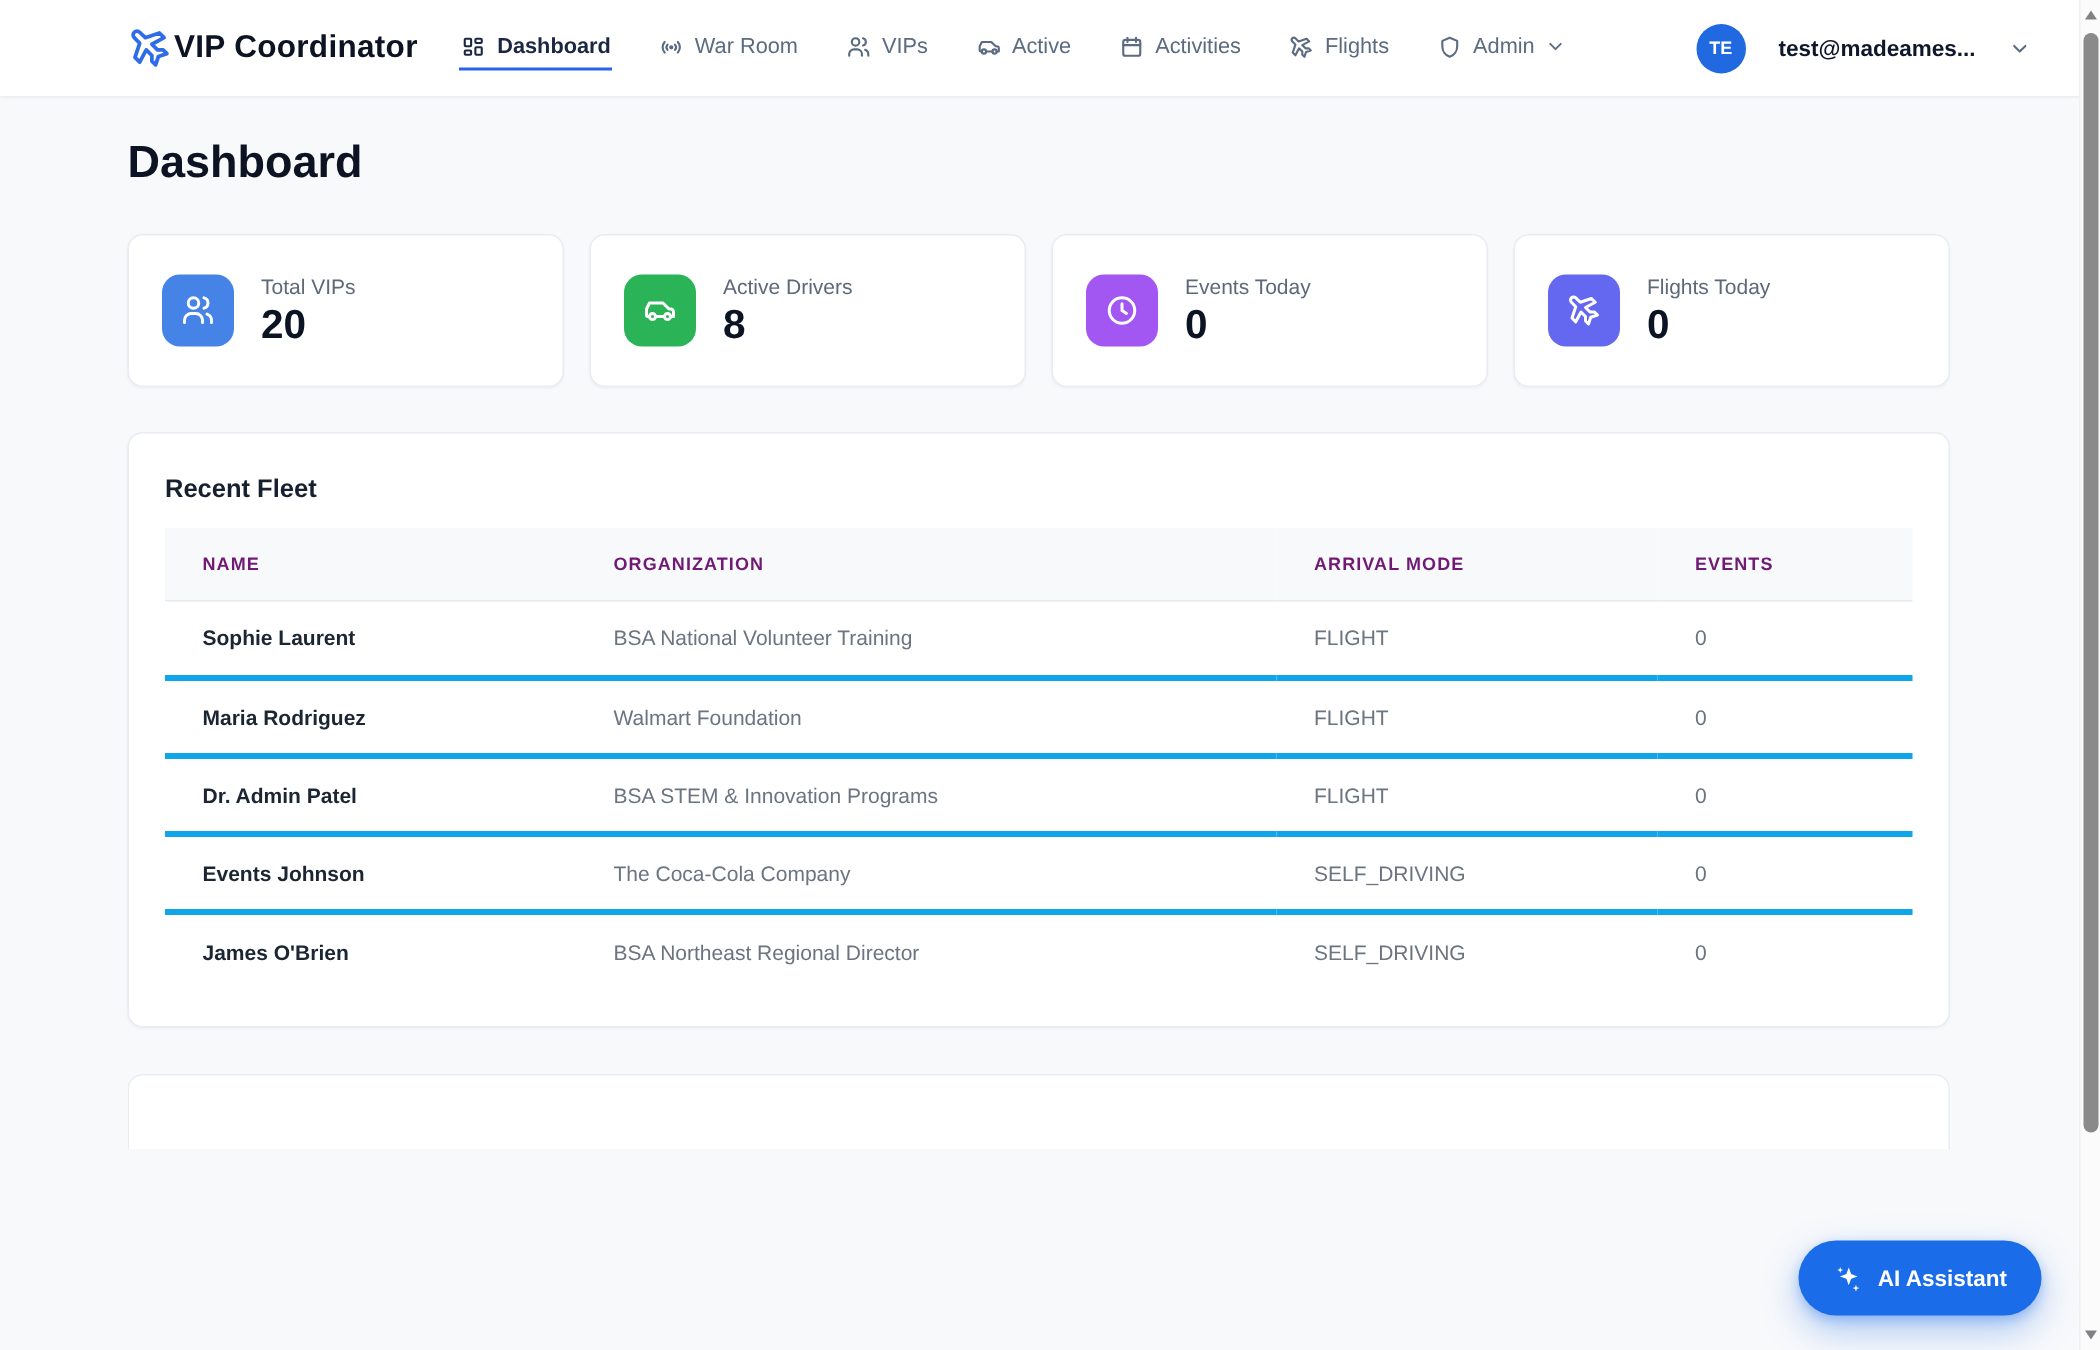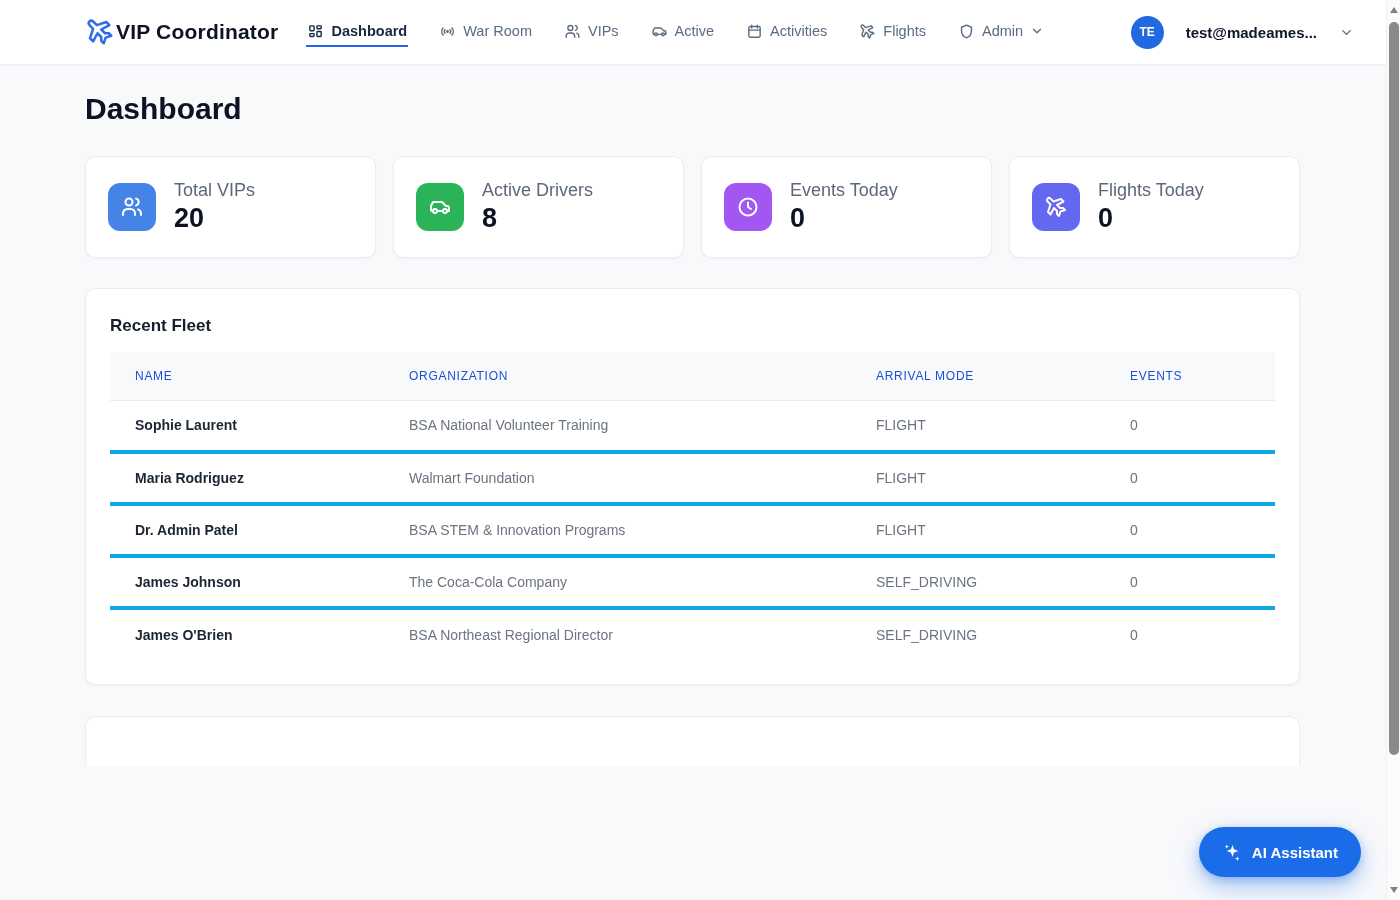--- a/index.html
+++ b/index.html
@@ -42,33 +42,33 @@
   }
   .tile {
     width:48px; height:48px; border-radius:12px; display:flex; align-items:center;
     justify-content:center; color:#fff; flex:0 0 auto;
   }
   .tile-blue  { background:#4583e6; }
   .tile-green { background:#2bb457; }
   .tile-purple{ background:#a257f2; }
   .tile-indigo{ background:#6467ef; }
   .stat-text { margin-left:18px; }
-  .stat-label { font-size:18px; color:#5d6878; font-weight:500; }
+  .stat-label { font-size:14px; color:#5d6878; font-weight:500; }
   .stat-value { font-size:27px; font-weight:700; color:#0c1322; line-height:32px; margin-top:1px; }
   
   .panel {
     background:#fff; border:1px solid #e9ecf2; border-radius:10px;
     box-shadow:0 1px 2px rgba(16,24,40,.04); padding:24px;
   }
   .panel-vips { margin-top:30px; }
   .panel-title { font-size:17px; font-weight:700; color:#16202e; line-height:26px; }
   table.vips { width:100%; border-collapse:collapse; table-layout:fixed; margin-top:13px; }
   table.vips col.c1{width:274px;} table.vips col.c2{width:467px;} table.vips col.c3{width:254px;}
   table.vips th {
-    background:#f7f9fb; text-align:left; font-size:12px; font-weight:400; color:#1d4ed8;
+    background:#f7f9fb; text-align:left; font-size:12px; font-weight:700; color:#701a75;
     letter-spacing:.06em; height:48px; padding:0 0 0 25px; border-bottom:1px solid #e7eaef;
   }
   table.vips td { height:52px; padding:0 0 0 25px; font-size:14px; color:#6b7480; border-bottom:4px solid #0ea5e9; }
   table.vips tr:last-child td { border-bottom:none; }
   table.vips td.name { color:#1c2633; font-weight:600; }
   
   .panel-flights { margin-top:32px; height:144px; }
   .empty-msg { text-align:center; font-size:14px; color:#6b7480; margin-top:32px; }
   .panel-partial { margin-top:31px; height:50px; border-radius:10px 10px 0 0; border-bottom:none; box-shadow:none; }
   
@@ -283,21 +283,21 @@
           <td>FLIGHT</td>
           <td>0</td>
         </tr>
         <tr>
           <td class="name">Dr. Admin Patel</td>
           <td>BSA STEM &amp; Innovation Programs</td>
           <td>FLIGHT</td>
           <td>0</td>
         </tr>
         <tr>
-          <td class="name">James Johnson</td>
+          <td class="name">Events Johnson</td>
           <td>The Coca-Cola Company</td>
           <td>SELF_DRIVING</td>
           <td>0</td>
         </tr>
         <tr>
           <td class="name">James O'Brien</td>
           <td>BSA Northeast Regional Director</td>
           <td>SELF_DRIVING</td>
           <td>0</td>
         </tr>

